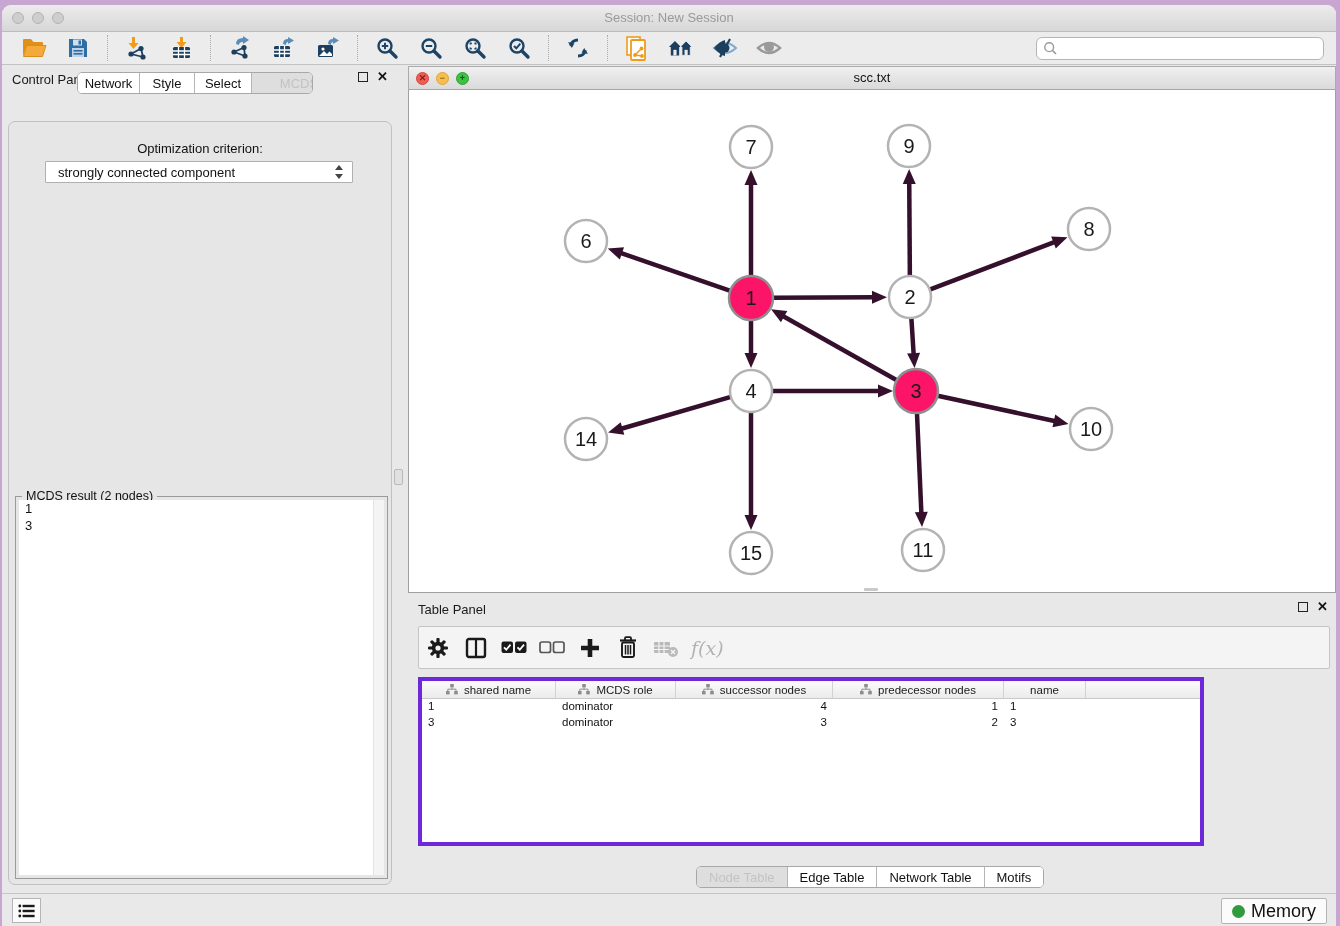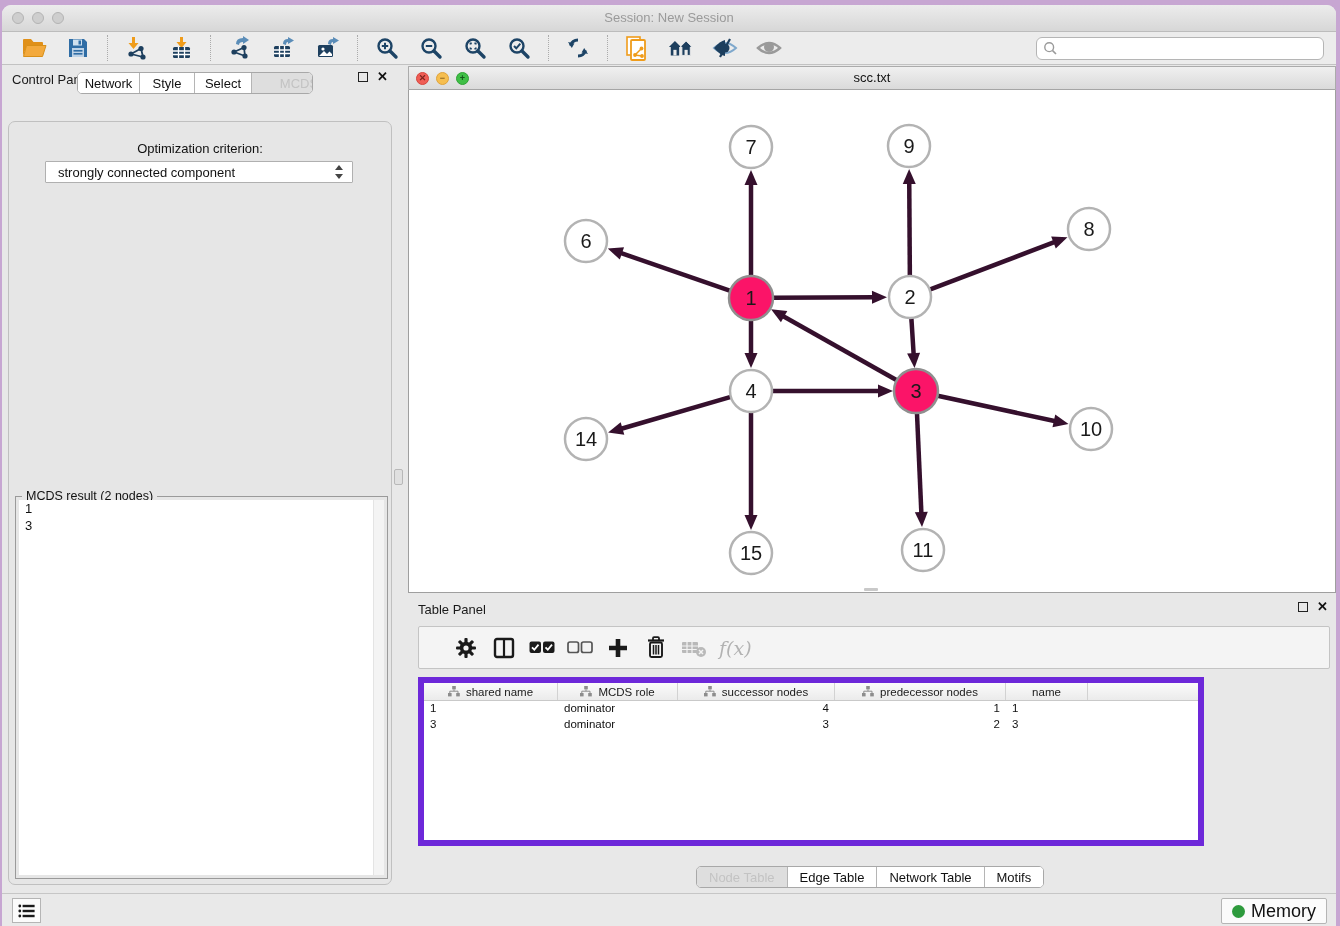--- a/index.html
+++ b/index.html
@@ -59,25 +59,25 @@
   .net-lights { position:absolute; left:7px; top:5px; display:flex; gap:7px; }
   .light { width:13px; height:13px; border-radius:50%; font-size:9px; font-weight:bold; display:flex; align-items:center; justify-content:center; line-height:1; }
   .light.red { background:#ef5d55; border:1px solid #d6453c; color:#7e241e; }
   .light.yellow { background:#f6be4f; border:1px solid #dfa33b; color:#8c6420; }
   .light.green { background:#3fbf46; border:1px solid #2fa335; color:#14591a; }
   .net-content { height:503px; background:#fff; border:1px solid #9f9f9f; border-top:none; position:relative; }
   .net-drag-dash { position:absolute; bottom:1px; left:455px; width:14px; height:3px; background:#c9c9c9; border-radius:1px; }
 
   
   .table-panel { position:absolute; left:406px; top:530px; width:928px; height:298px; background:#e8e8e8; }
-  .tp-toolbar { position:absolute; left:10px; top:30px; width:912px; height:43px; background:#f4f4f4; border:1px solid #c4c4c4; border-radius:2px; display:flex; align-items:center; padding-left:28px; }
+  .tp-toolbar { position:absolute; left:10px; top:30px; width:912px; height:43px; background:#f4f4f4; border:1px solid #c4c4c4; border-radius:2px; display:flex; align-items:center; padding-left:0; }
   .tp-icon { width:30px; height:30px; display:flex; align-items:center; justify-content:center; margin:0 4px; }
   .fx-label { font-family:"DejaVu Serif", serif; font-style:italic; color:#b2b2b2; font-size:19px; margin-left:6px; }
 
-  .data-table { position:absolute; left:10px; top:81px; width:786px; height:169px; background:#fff; border:6px solid #6d28d9; }
+  .data-table { position:absolute; left:10px; top:81px; width:786px; height:169px; background:#fff; border:4px solid #6d28d9; }
   .dt-header { display:flex; height:18px; background:linear-gradient(#fbfbfb,#ebebeb); border-bottom:1px solid #c9c9c9; }
   .dt-hcell { display:flex; align-items:center; justify-content:center; gap:6px; font-size:11.5px; color:#1a1a1a; border-right:1px solid #d2d2d2; }
   .dt-row { display:flex; height:16px; }
   .dt-cell { font-size:11.5px; color:#111; padding:1px 6px 0 6px; white-space:nowrap; overflow:hidden; }
   .c0{width:134px;} .c1{width:120px;} .c2{width:157px;} .c3{width:171px;} .c4{width:82px;} .cfill{flex:1; border-right:none;}
   .num { text-align:right; }
 
   .tp-tabs { left:288px; top:270px; }
   .tp-tabs .seg { padding:0 12px; }
 

